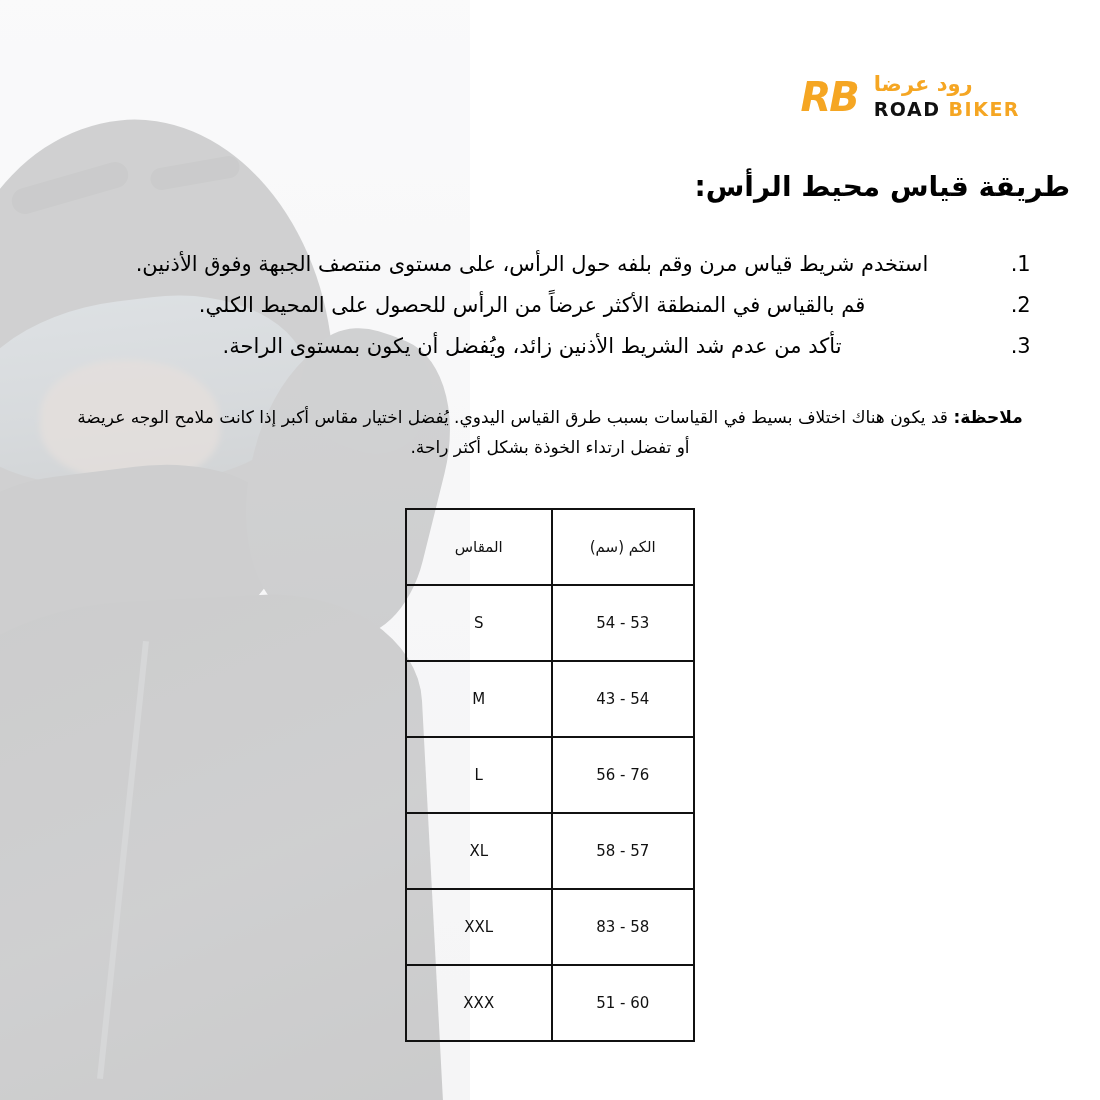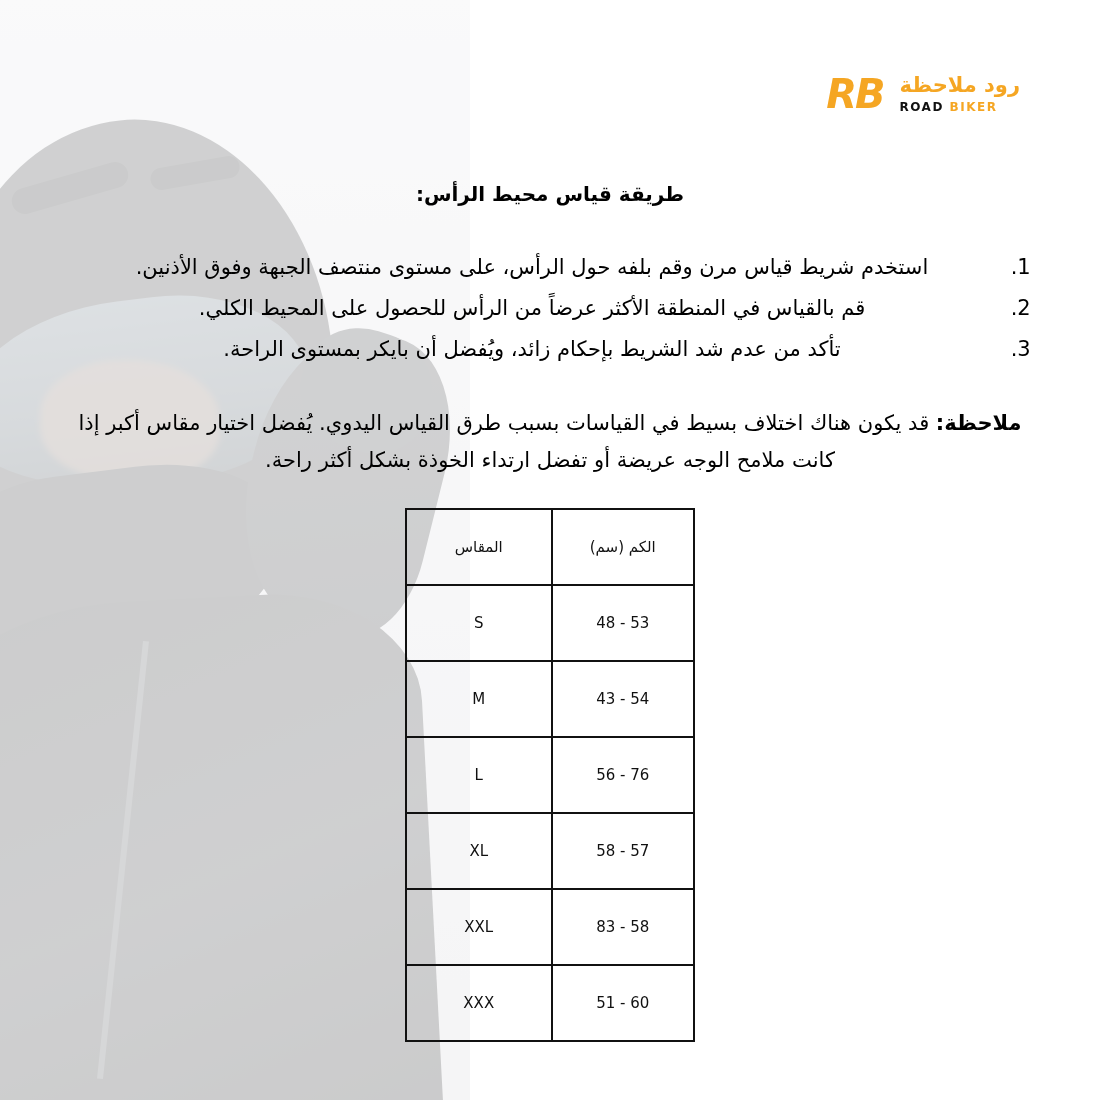--- a/index.html
+++ b/index.html
@@ -152,21 +152,21 @@
   }
   .logo-ar {
     font-size: 21px;
     font-weight: 700;
     color: #F5A623;
     letter-spacing: 1px;
     direction: rtl;
   }
   .logo-en {
     margin-top: 5px;
-    font-size: 12px;
+    font-size: 19px;
     font-weight: 700;
     letter-spacing: 1.5px;
     color: #111;
     font-family: "DejaVu Sans", "Liberation Sans", sans-serif;
     direction: ltr;
   }
   .logo-en .hl { color: #F5A623; }
   .logo-mark {
     font-size: 40px;
     font-weight: 800;
@@ -183,42 +183,42 @@
     position: absolute;
     right: 0;
     left: 0;
     top: 170px;
     padding: 0 30px 0 30px;
     direction: rtl;
     text-align: right;
     color: #000;
   }
   h1.title {
-    margin: 12px;
-    font-size: 20px;
+    margin: 0;
+    font-size: 28px;
     font-weight: 700;
-    text-align: center;
+    text-align: right;
     padding-right: 0;
     letter-spacing: 0;
   }
   ol.steps {
     margin: 42px 40px 0 30px;
     padding: 0 26px 0 0;
     font-size: 21px;
     line-height: 1.85;
     list-style-position: outside;
   }
   ol.steps li {
     margin-bottom: 2px;
     text-align: center;
     direction: rtl;
   }
   .note {
     margin: 36px 40px 0 40px;
-    font-size: 21px;
+    font-size: 17px;
     line-height: 1.8;
     text-align: center;
     direction: rtl;
   }
   .note b { font-weight: 700; }
 
   
   .table-wrap {
     position: absolute;
     left: 0;
@@ -270,55 +270,55 @@
   <div class="face"></div>
   <div class="chin"></div>
   <div class="arm"></div>
   <div class="glove"></div>
   <div class="jacket"></div>
   <div class="zip"></div>
 </div>
 
 <div class="logo">
   <div class="logo-left">
-    <div class="logo-ar">رود ملاحظة</div>
+    <div class="logo-ar">رود عرضا</div>
     <div class="logo-en">
       <span>ROAD</span>
       <span class="hl">BIKER</span>
     </div>
   </div>
   <div class="logo-mark">RB</div>
 </div>
 
 <div class="content">
   <h1 class="title">طريقة قياس محيط الرأس:</h1>
 
   <ol class="steps">
     <li>استخدم شريط قياس مرن وقم بلفه حول الرأس، على مستوى منتصف الجبهة وفوق الأذنين.</li>
     <li>قم بالقياس في المنطقة الأكثر عرضاً من الرأس للحصول على المحيط الكلي.</li>
-    <li>تأكد من عدم شد الشريط بإحكام زائد، ويُفضل أن بايكر بمستوى الراحة.</li>
+    <li>تأكد من عدم شد الشريط الأذنين زائد، ويُفضل أن يكون بمستوى الراحة.</li>
   </ol>
 
   <p class="note">
     <b>ملاحظة:</b>
     <span>قد يكون هناك اختلاف بسيط في القياسات بسبب طرق القياس اليدوي. يُفضل اختيار مقاس أكبر إذا كانت ملامح الوجه عريضة أو تفضل ارتداء الخوذة بشكل أكثر راحة.</span>
   </p>
 </div>
 
 <div class="table-wrap">
   <table class="size-table">
     <thead>
       <tr>
         <th class="cm-col">الكم (سم)</th>
         <th class="size-col">المقاس</th>
       </tr>
     </thead>
     <tbody>
       <tr>
-        <td class="cm-col">53 - 48</td>
+        <td class="cm-col">53 - 54</td>
         <td class="size-col">S</td>
       </tr>
       <tr>
         <td class="cm-col">54 - 43</td>
         <td class="size-col">M</td>
       </tr>
       <tr>
         <td class="cm-col">76 - 56</td>
         <td class="size-col">L</td>
       </tr>

